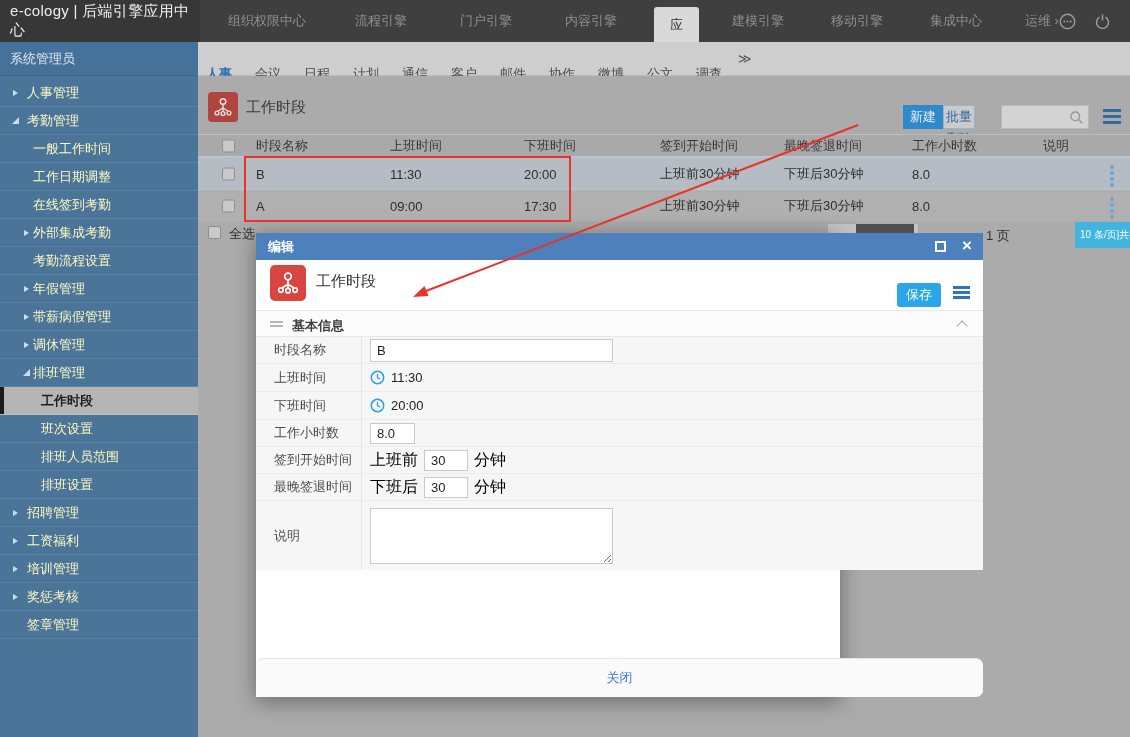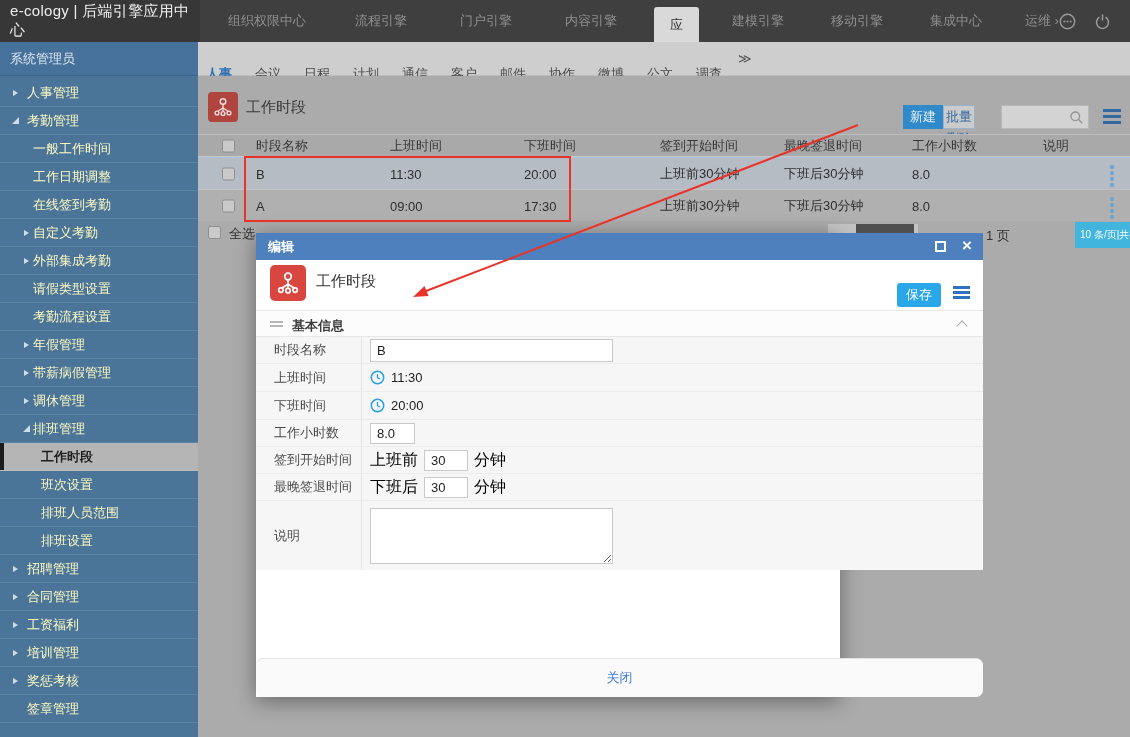--- a/index.html
+++ b/index.html
@@ -164,28 +164,21 @@
         <span class="txt">一般工作时间</span>
       </div>
     <div class="s-item lv2">
         <span class="txt">工作日期调整</span>
       </div>
     <div class="s-item lv2">
         <span class="txt">在线签到考勤</span>
       </div>
     <div class="s-item lv2">
         <i class="tri-r"></i>
-        <span class="txt">自定义考勤</span>
-      </div>
-    <div class="s-item lv2">
-        <i class="tri-r"></i>
         <span class="txt">外部集成考勤</span>
-      </div>
-    <div class="s-item lv2">
-        <span class="txt">请假类型设置</span>
       </div>
     <div class="s-item lv2">
         <span class="txt">考勤流程设置</span>
       </div>
     <div class="s-item lv2">
         <i class="tri-r"></i>
         <span class="txt">年假管理</span>
       </div>
     <div class="s-item lv2">
         <i class="tri-r"></i>
@@ -207,24 +200,20 @@
       </div>
     <div class="s-item lv3">
         <span class="txt">排班人员范围</span>
       </div>
     <div class="s-item lv3">
         <span class="txt">排班设置</span>
       </div>
     <div class="s-item lv1">
         <i class="tri-r"></i>
         <span class="txt">招聘管理</span>
-      </div>
-    <div class="s-item lv1">
-        <i class="tri-r"></i>
-        <span class="txt">合同管理</span>
       </div>
     <div class="s-item lv1">
         <i class="tri-r"></i>
         <span class="txt">工资福利</span>
       </div>
     <div class="s-item lv1">
         <i class="tri-r"></i>
         <span class="txt">培训管理</span>
       </div>
     <div class="s-item lv1">

